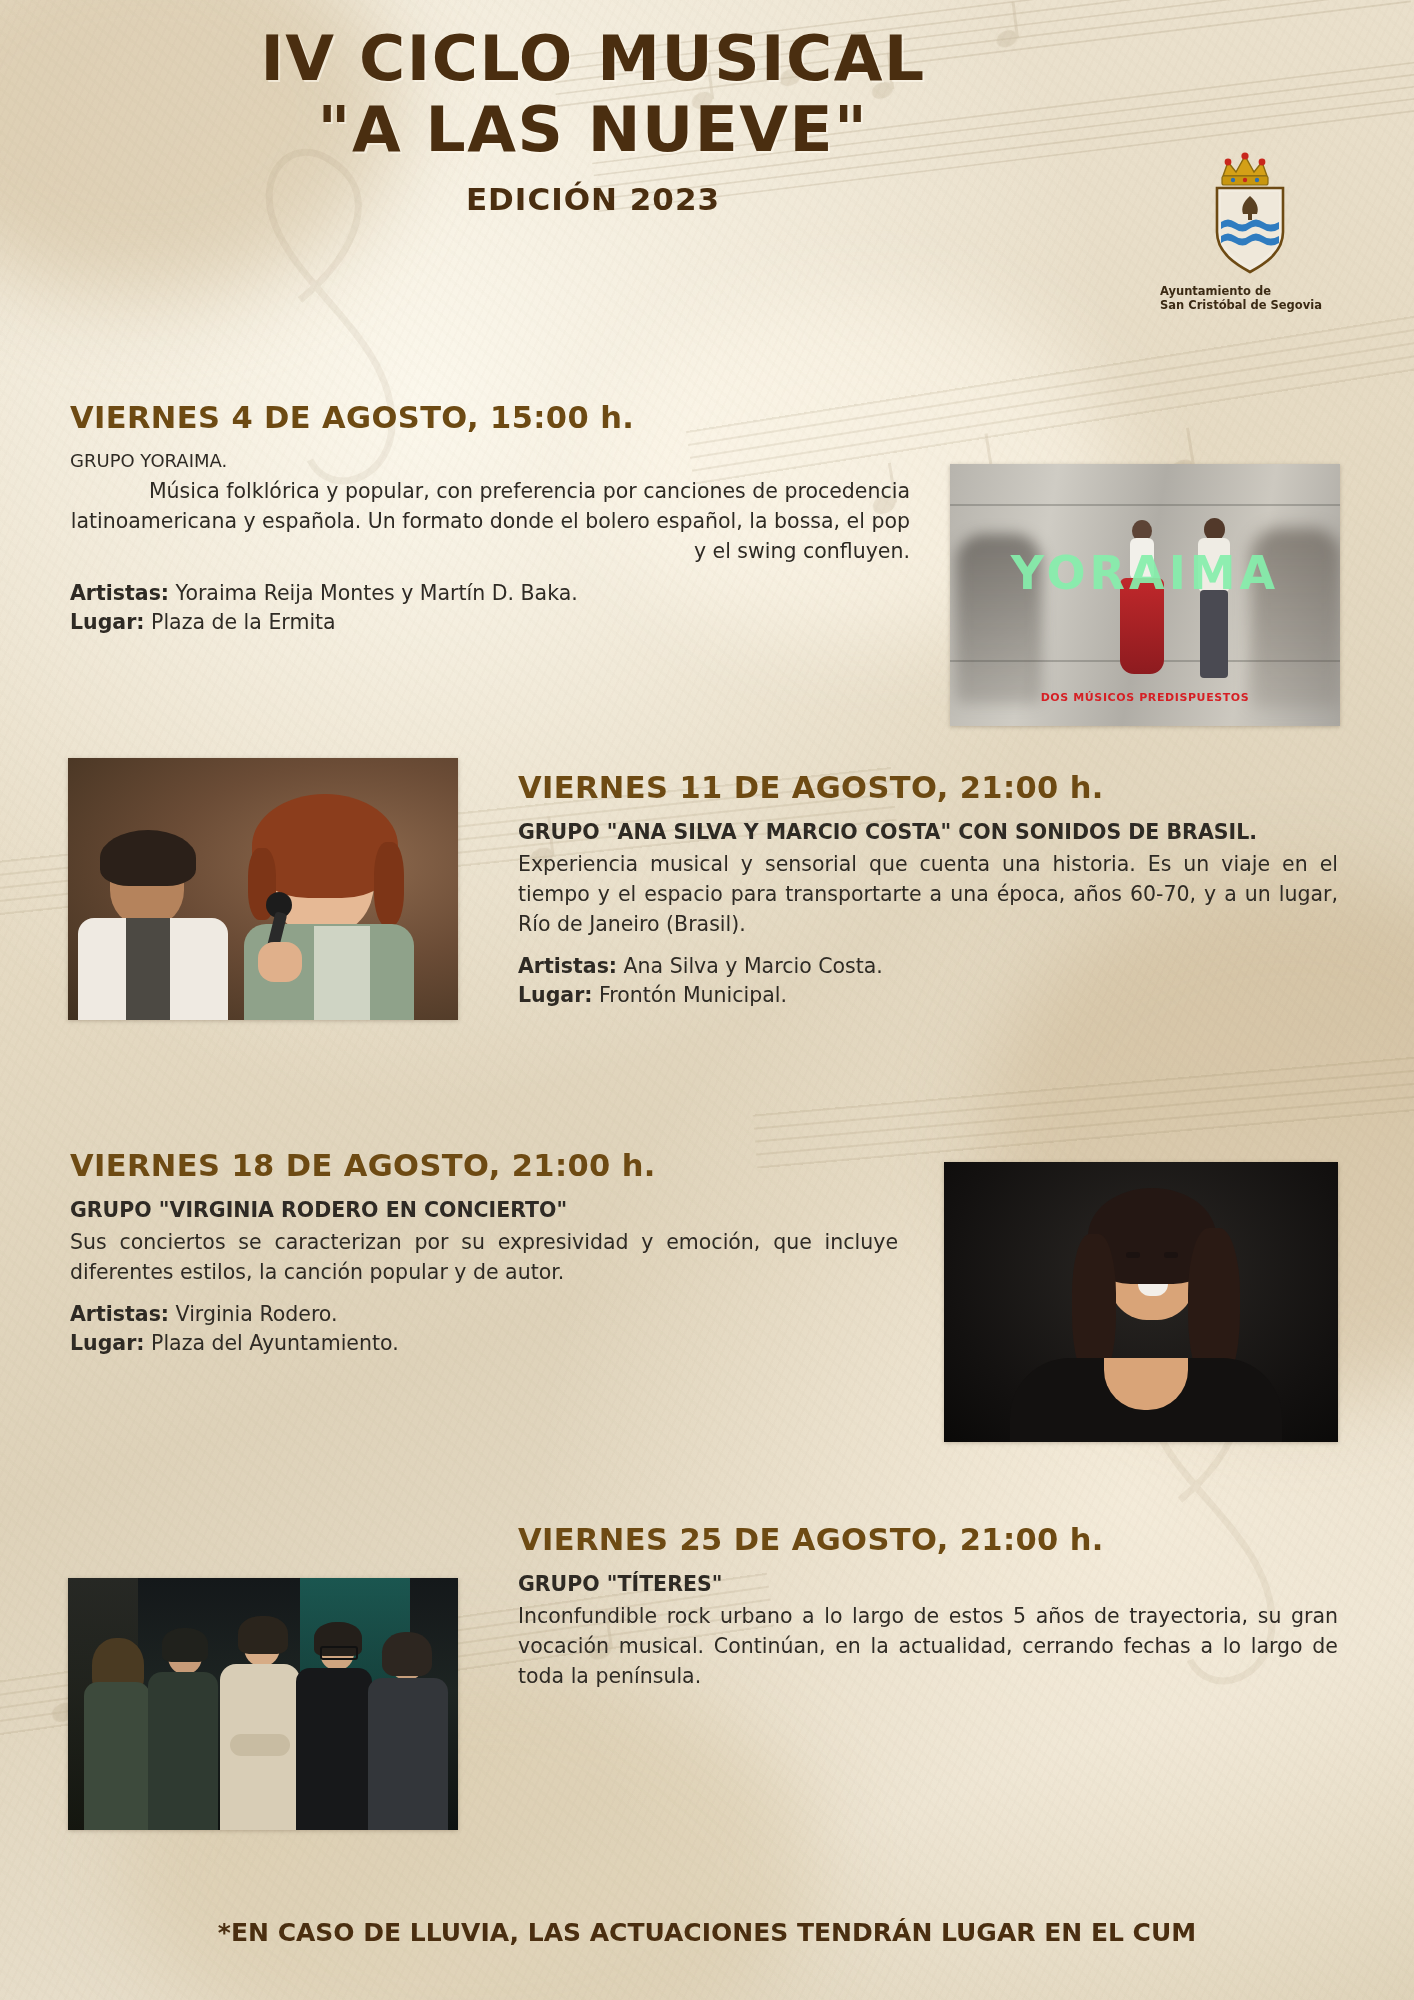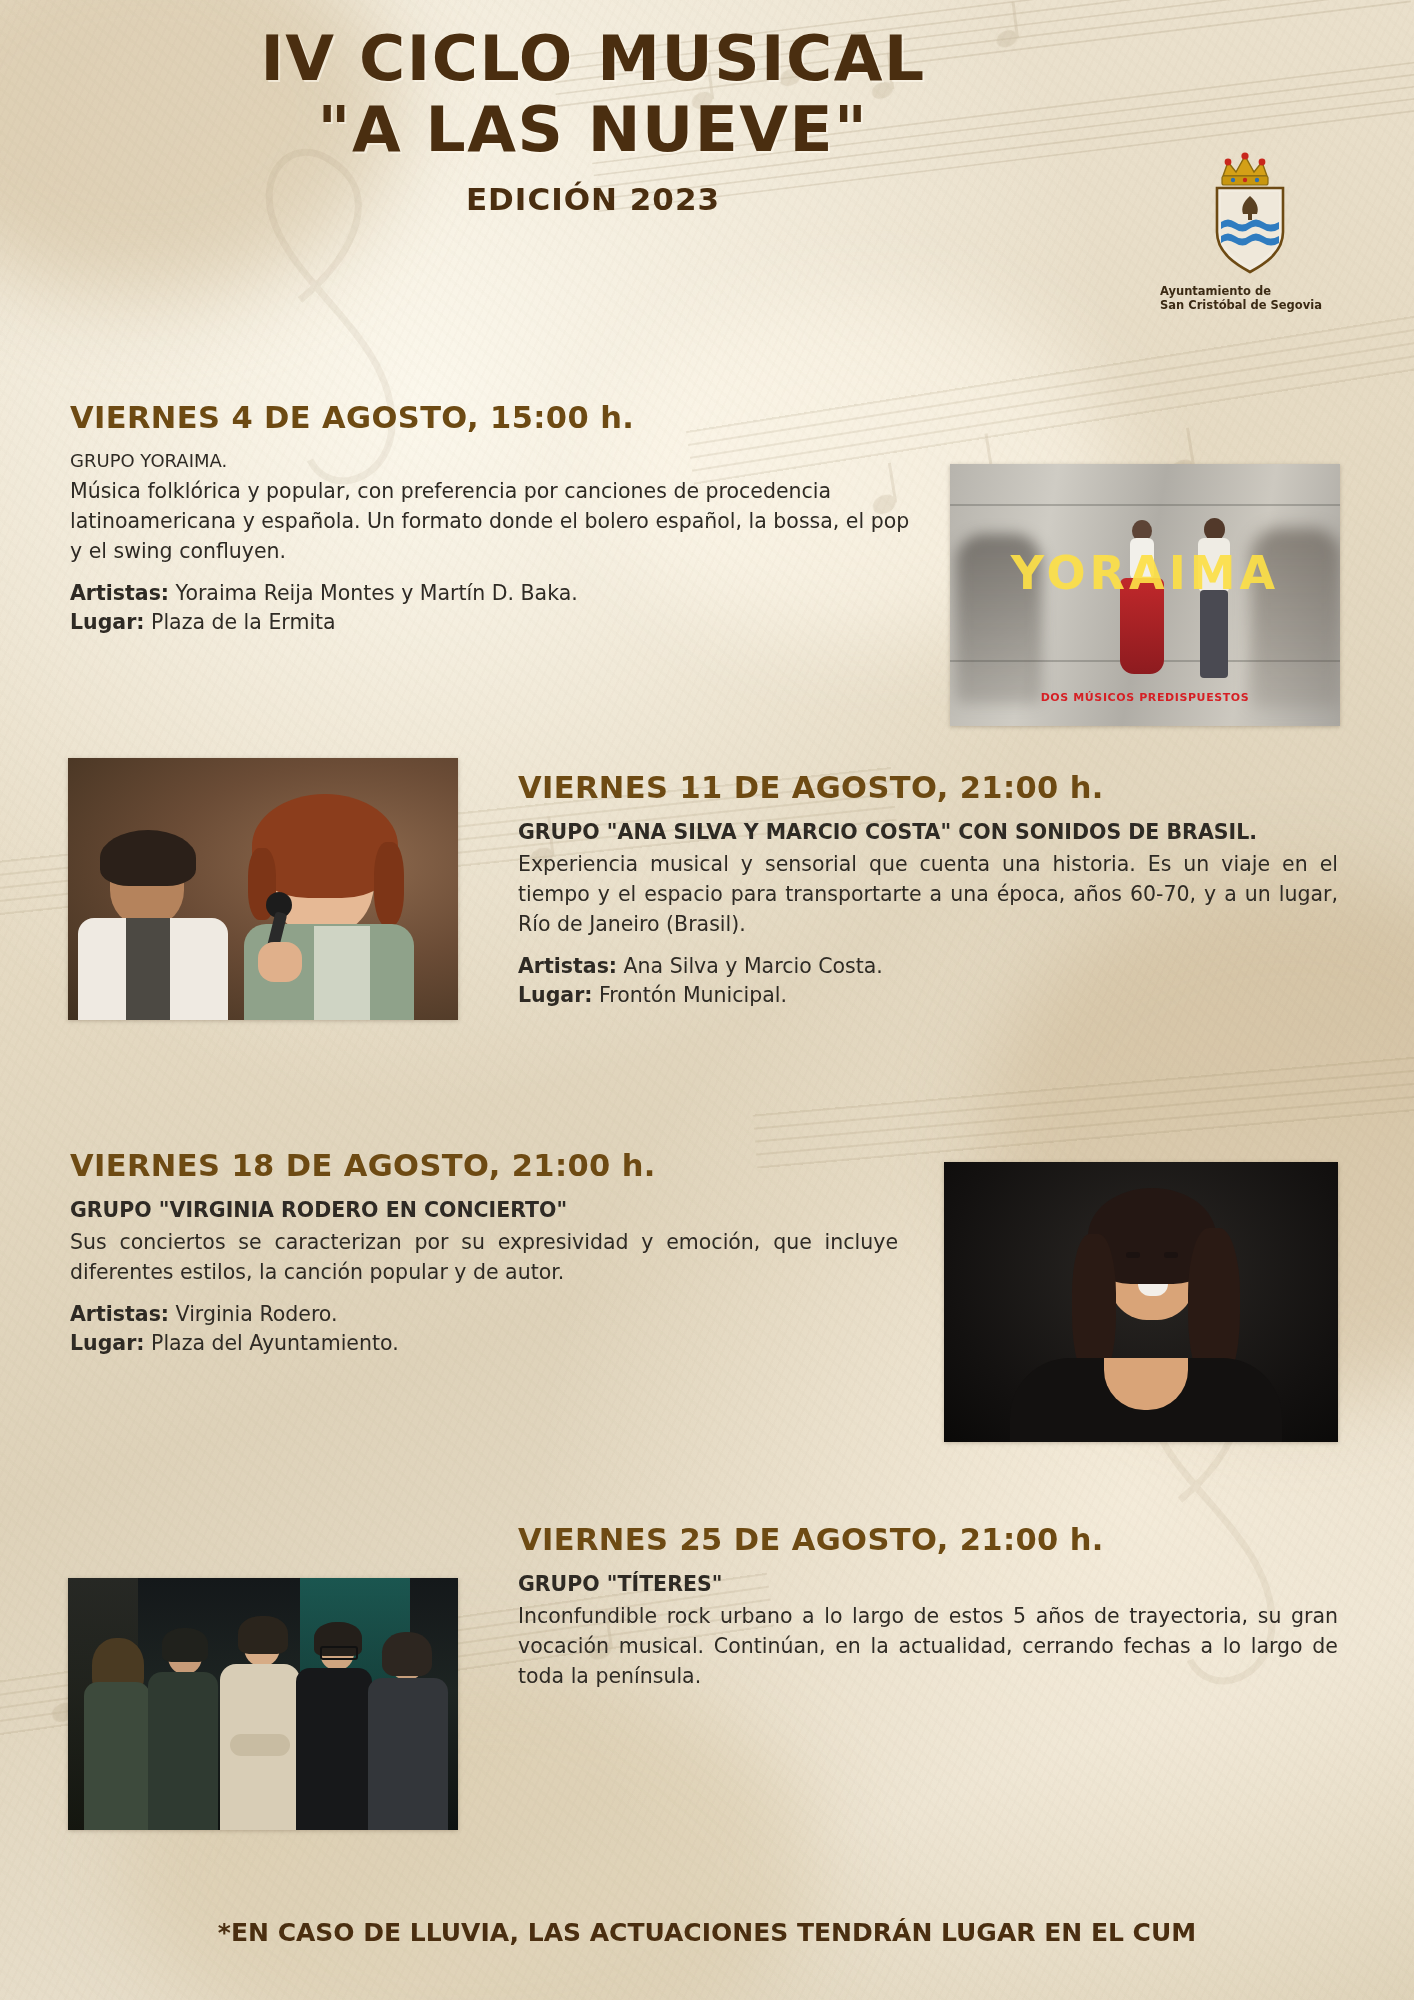--- a/index.html
+++ b/index.html
@@ -144,21 +144,21 @@
     bottom: 26px;
   }
   .p1-red {
     position: absolute;
     left: 0; right: 0;
     top: 82px;
     text-align: center;
     font-weight: bold;
     font-size: 46px;
     letter-spacing: 4px;
-    color: #fde047;
+    color: #86efac;
     opacity: .92;
     font-family: "DejaVu Sans", sans-serif;
   }
   .p1-caption {
     position: absolute;
     left: 0; right: 0;
     bottom: 22px;
     text-align: center;
     font-size: 11px;
     font-weight: bold;
@@ -328,21 +328,21 @@
     </svg>
     <div class="crest-caption">
       <div>Ayuntamiento de</div>
       <div>San Cristóbal de Segovia</div>
     </div>
   </div>
 
   <div class="block" style="left:70px; top:400px; width:860px;">
     <div class="date-head">VIERNES 4 DE AGOSTO, 15:00 h.</div>
     <div class="group-name" style="font-weight:normal; font-size:18px;">GRUPO YORAIMA.</div>
-    <div class="desc" style="width:840px;">Música folklórica y popular, con preferencia por canciones de procedencia latinoamericana y española. Un formato donde el bolero español, la bossa, el pop y el swing confluyen.</div>
+    <div class="desc" style="width:840px;text-align:right;">Música folklórica y popular, con preferencia por canciones de procedencia latinoamericana y española. Un formato donde el bolero español, la bossa, el pop y el swing confluyen.</div>
     <div class="meta">
       <b>Artistas:</b>
       <span>Yoraima Reija Montes y Martín D. Baka.</span>
     </div>
     <div class="meta">
       <b>Lugar:</b>
       <span>Plaza de la Ermita</span>
     </div>
   </div>
 

